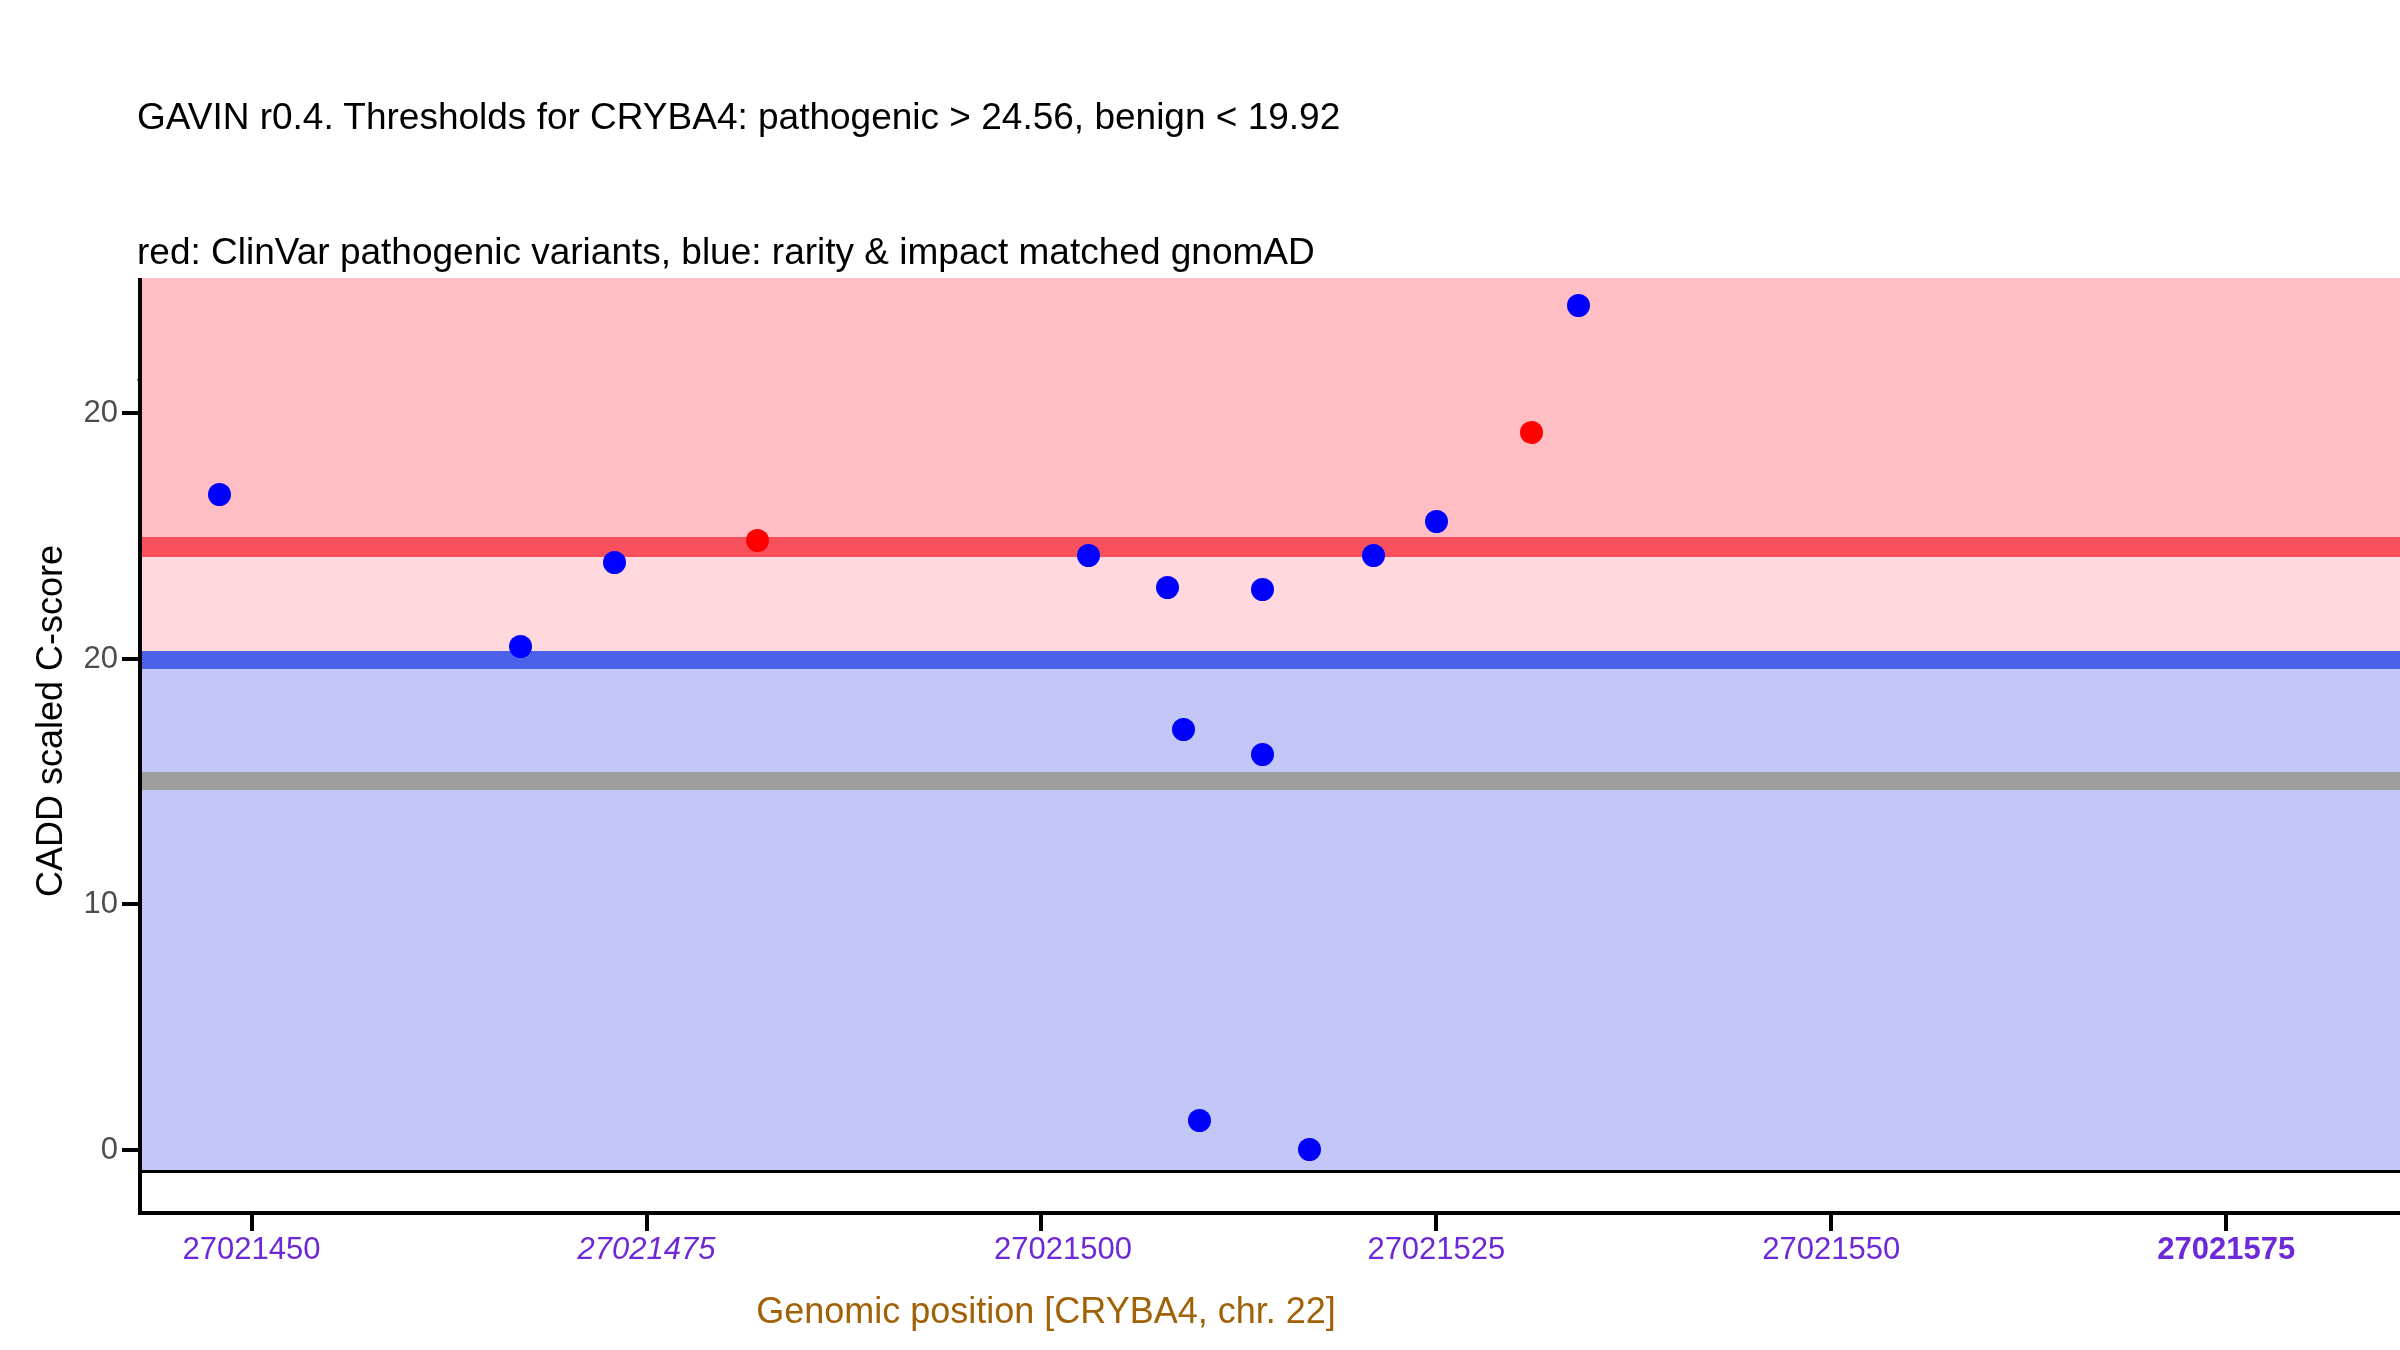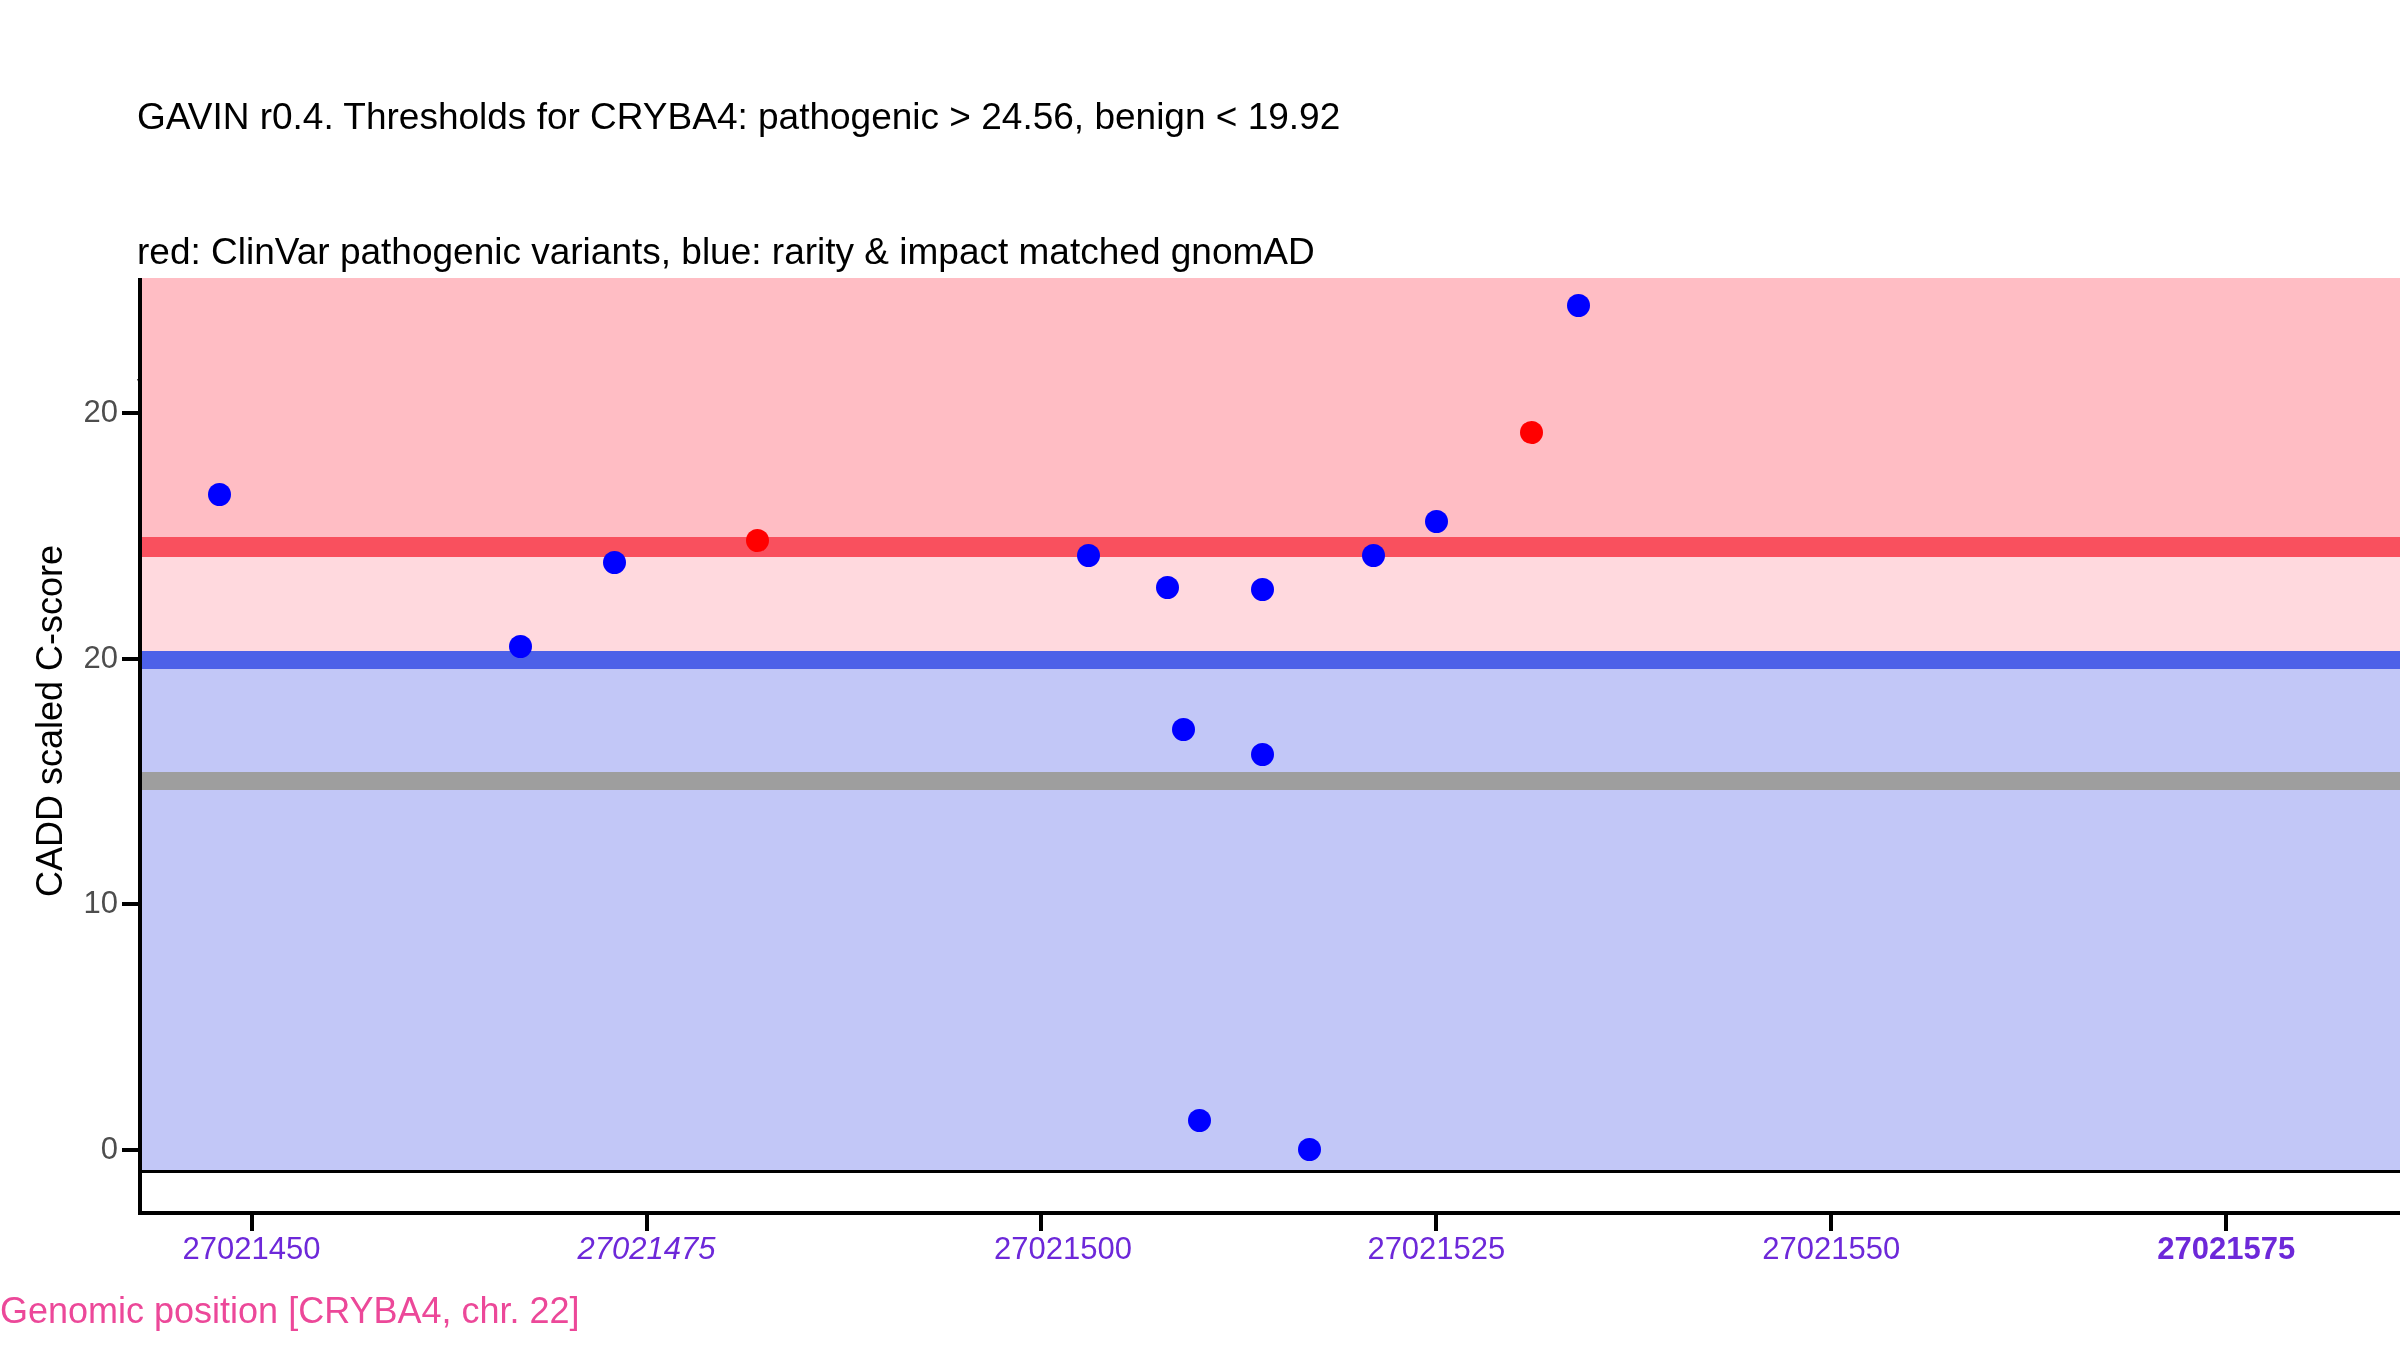--- a/index.html
+++ b/index.html
@@ -99,23 +99,23 @@
     font-size:36px;
     color:#000000;
     transform:rotate(-90deg);
     transform-origin:center center;
     white-space:nowrap;
   }
   .xlab{
     position:absolute;
     left:0; top:1290px;
     width:2092px;
-    text-align:left;
+    text-align:center;
     font-size:36px;
-    color:#ec4899;
+    color:#a16207;
     white-space:nowrap;
   }
 </style>
 </head>
 <body>
 
 <div id="root">
 
   <div class="title-block">
     <span class="title-line">GAVIN r0.4. Thresholds for CRYBA4: pathogenic &gt; 24.56, benign &lt; 19.92</span>

